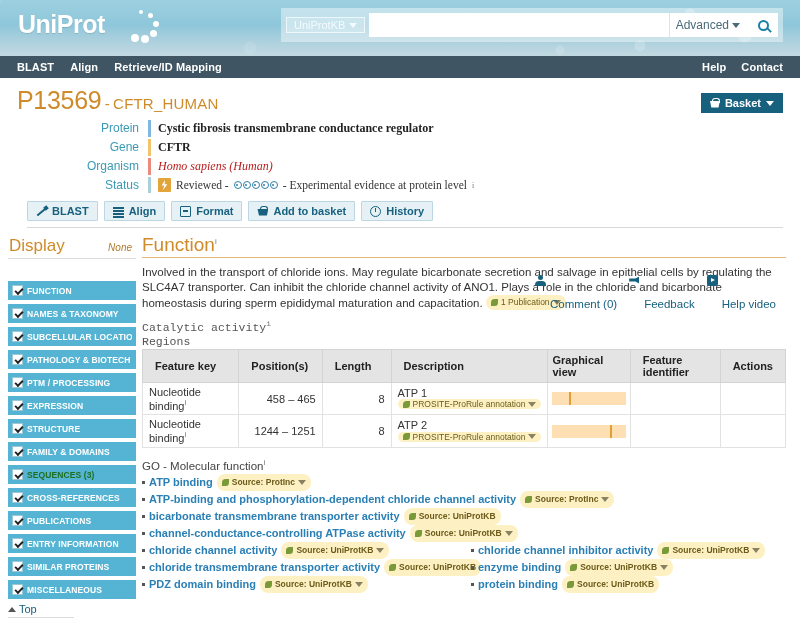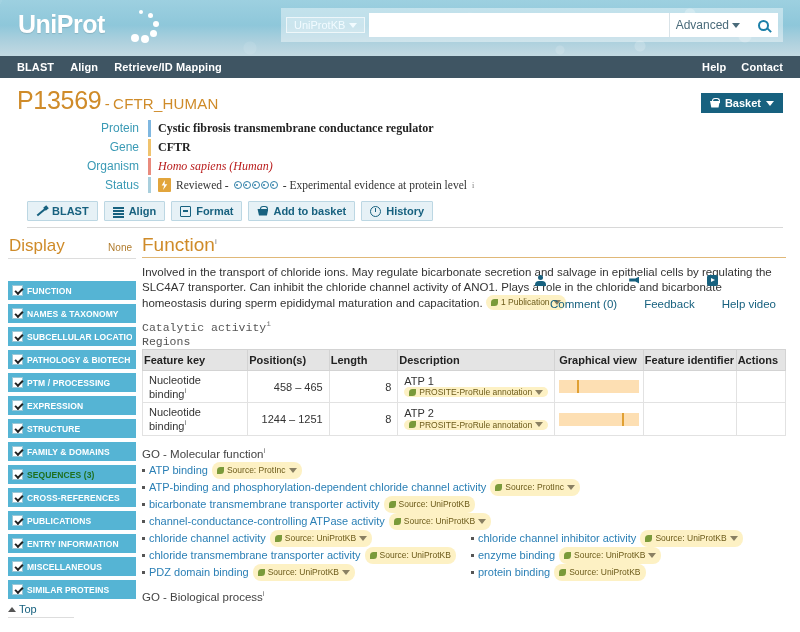--- a/index.html
+++ b/index.html
@@ -198,21 +198,21 @@
   .mi-video{background:#17617f;border-radius:2px;}
   .mi-video:after{content:"";position:absolute;left:4px;top:3px;border-left:4px solid #fff;
     border-top:2.5px solid transparent;border-bottom:2.5px solid transparent;}
 
   
   .page { display:flex; padding:0 0 0 0; }
   .sidebar { width:136px; flex:none; padding:8px 0 0 8px; }
   .sb-head { display:flex; align-items:baseline; justify-content:space-between;
     border-bottom:1px solid #ddd; padding:0 4px 2px 1px; margin-bottom:22px;}
   .sb-title { font-size:17px; color:#cf8b29; }
-  .sb-none { font-size:10px; color:#b07b2c; cursor:pointer; }
+  .sb-none { font-size:10px; color:#b07b2c; cursor:pointer;font-style:italic; }
   .sb-item {
     display:flex; align-items:center; gap:4px;
     background:#55b4d4; margin-bottom:4px; height:19px;
     padding:0 4px; cursor:pointer;
   }
   .sb-box {
     width:11px;height:11px;background:#fff;border:1px solid #9bc7d6;flex:none;
     position:relative;
   }
   .sb-box:after{
@@ -242,39 +242,39 @@
     font-size:8.5px; color:#6c5b1a; white-space:nowrap; vertical-align:1px;
     cursor:pointer;
   }
   .leaf { width:7px;height:7px;background:#7a9a3a;border-radius:50% 0 50% 0; display:inline-block;flex:none;}
   .evi .caret { border-top-color:#8a8062; }
 
   
   .tbl { width:100%; border-collapse:collapse; margin:0 0 10px 0; }
   .tbl th {
     background:#e4e4e4; font-size:11px; color:#222; text-align:left;
-    padding:4px 1px; border:1px solid #d3d3d3; font-weight:bold;
+    padding:4px 12px; border:1px solid #d3d3d3; font-weight:bold;
   }
   .tbl td {
     font-size:11px; padding:3px 6px; border:1px solid #e2e2e2; color:#333;
     background:#fff;
   }
   .c-key { width:110px; }
   .c-pos { width:84px; text-align:right; color:#2a7fb5; }
   .c-len { width:72px; text-align:right; }
   .c-desc { }
   .c-gv { width:92px; padding:3px 4px !important; }
   .c-fid { width:98px; }
   .c-act { width:50px; }
   .gv-track { height:13px; background:#fddfb3; position:relative; }
   .gv-mark { position:absolute; top:0; width:2px; height:13px; background:#e0a033; }
 
   
   .go-h { font-size:11.5px; color:#444; margin:0 0 2px 0; }
-  .go-cols { display:flex; gap:14px; }
+  .go-cols { display:flex; gap:14px;font-weight:bold; }
   .go-col { flex:1; min-width:0; }
   .go-li {
     font-size:11px; line-height:17px; color:#2a7fb5;
     display:flex; align-items:center; gap:4px; white-space:nowrap;
   }
   .bullet { width:3px;height:3px;background:#555;flex:none; display:inline-block;}
   .go-term { cursor:pointer; }
 </style>
 </head>
 <body>
@@ -456,25 +456,25 @@
         <div class="sb-item">
           <span class="sb-box"></span>
           <span class="sb-label">PUBLICATIONS</span>
         </div>
         <div class="sb-item">
           <span class="sb-box"></span>
           <span class="sb-label">ENTRY INFORMATION</span>
         </div>
         <div class="sb-item">
           <span class="sb-box"></span>
+          <span class="sb-label">SIMILAR PROTEINS</span>
+        </div>
+        <div class="sb-item">
+          <span class="sb-box"></span>
           <span class="sb-label">MISCELLANEOUS</span>
-        </div>
-        <div class="sb-item">
-          <span class="sb-box"></span>
-          <span class="sb-label">SIMILAR PROTEINS</span>
         </div>
       </div>
     <div class="sb-top">
       <span class="tri-up"></span>
       <span>Top</span>
     </div>
   </div>
 
   <div class="content">
     <h2 class="sec-title">
@@ -636,18 +636,15 @@
             <span class="bullet"></span>
             <span class="go-term">protein binding</span>
             <span class="evi">
               <span class="leaf"></span>
               <span>Source: UniProtKB</span>
             </span>
           </div>
         </div>
     </div>
 
-    <div class="go-h" style="margin-top:8px">
-      <span>GO - Biological process</span><span class="sup">i</span>
-    </div>
 
   </div>
 </div>
 
 </body></html>

